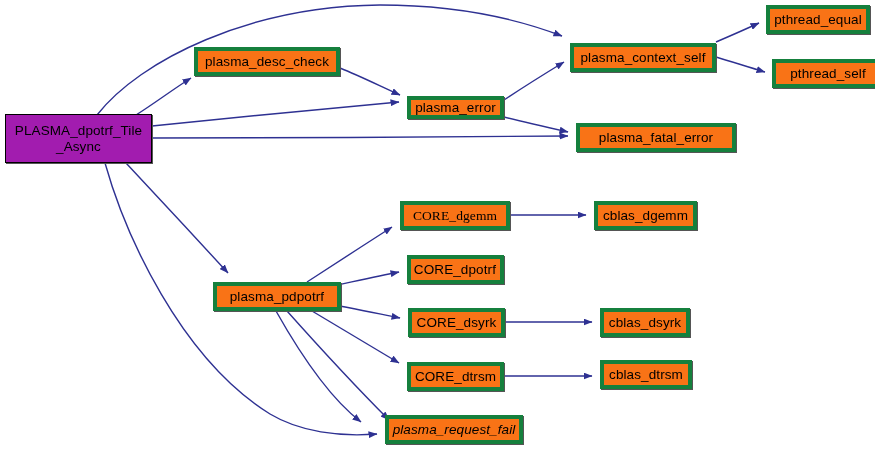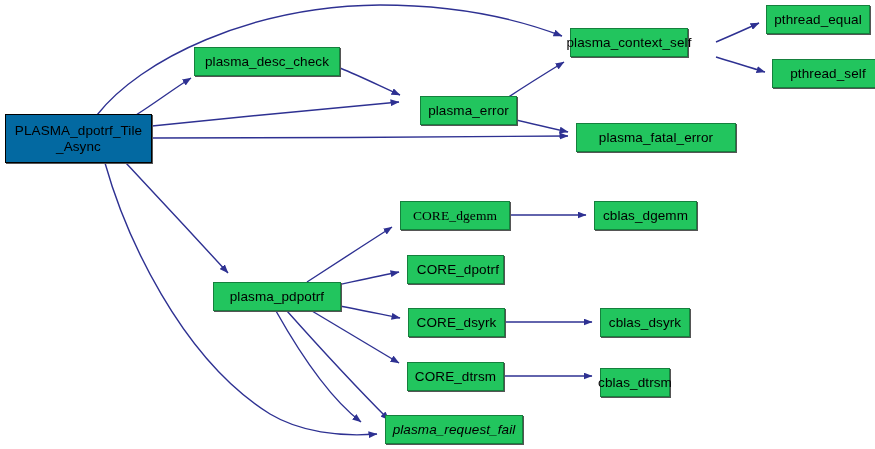--- a/index.html
+++ b/index.html
@@ -26,27 +26,27 @@
   .node {
     position: absolute;
     box-sizing: border-box;
     display: flex;
     align-items: center;
     justify-content: center;
     text-align: center;
     font-size: 13.5px;
     line-height: 1.18;
     color: #000000;
-    background: #22c55e;
-    border: 1px solid #15803d;
+    background: #f97316;
+    border: 4px solid #15803d;
     white-space: pre-line;
     letter-spacing: 0.1px;
   }
   .node.root {
-    background: #0369a1;
+    background: #a21caf;
     border: 1px solid #000000;
     box-shadow: 1px 1px 0 0 #555555;
   }
   .node.shadowed {
     box-shadow: 1px 1px 0 0 #555555;
   }
   .node-label {
     display: block;
     padding: 0 4px;
   }
@@ -83,29 +83,29 @@
         <path d="M 510,215 C 536,215 560,215 586,215" fill="none" stroke="#2e3192" stroke-width="1.4" marker-end="url(#arrowhead)"></path>
         <path d="M 505,322 C 533,322 562,322 592,322" fill="none" stroke="#2e3192" stroke-width="1.4" marker-end="url(#arrowhead)"></path>
         <path d="M 504,376 C 533,376 562,376 592,376" fill="none" stroke="#2e3192" stroke-width="1.4" marker-end="url(#arrowhead)"></path>
       </g>
   </svg>
 
   <div id="nodes-group">
       <div class="node root" style="left: 5px; top: 114px; width: 147px; height: 49px;"><span class="node-label">PLASMA_dpotrf_Tile
 _Async</span></div>
       <div class="node shadowed" style="left: 194px; top: 47px; width: 146px; height: 29px;"><span class="node-label">plasma_desc_check</span></div>
-      <div class="node shadowed" style="left: 420px; top: 96px; width: 97px; height: 29px;"><span class="node-label">plasma_error</span></div>
-      <div class="node shadowed" style="left: 570px; top: 28px; width: 118px; height: 29px;"><span class="node-label">plasma_context_self</span></div>
+      <div class="node shadowed" style="left: 407px; top: 96px; width: 97px; height: 23px;"><span class="node-label">plasma_error</span></div>
+      <div class="node shadowed" style="left: 570px; top: 43px; width: 146px; height: 29px;"><span class="node-label">plasma_context_self</span></div>
       <div class="node shadowed" style="left: 576px; top: 123px; width: 160px; height: 29px;"><span class="node-label">plasma_fatal_error</span></div>
       <div class="node shadowed" style="left: 766px; top: 5px; width: 104px; height: 29px;"><span class="node-label">pthread_equal</span></div>
       <div class="node shadowed" style="left: 772px; top: 59px; width: 112px; height: 29px; justify-content: center;"><span class="node-label">pthread_self</span></div>
       <div class="node shadowed" style="left: 213px; top: 282px; width: 128px; height: 29px;"><span class="node-label">plasma_pdpotrf</span></div>
       <div class="node shadowed" style="left: 400px; top: 201px; width: 110px; height: 29px; font-family: Liberation Serif, serif;"><span class="node-label">CORE_dgemm</span></div>
       <div class="node shadowed" style="left: 407px; top: 255px; width: 97px; height: 29px; justify-content: flex-end;"><span class="node-label">CORE_dpotrf</span></div>
       <div class="node shadowed" style="left: 408px; top: 308px; width: 97px; height: 29px; align-items: center;"><span class="node-label">CORE_dsyrk</span></div>
       <div class="node shadowed" style="left: 407px; top: 362px; width: 97px; height: 29px;"><span class="node-label">CORE_dtrsm</span></div>
       <div class="node shadowed" style="left: 385px; top: 415px; width: 138px; height: 29px; font-style: italic;"><span class="node-label">plasma_request_fail</span></div>
       <div class="node shadowed" style="left: 594px; top: 201px; width: 103px; height: 29px;"><span class="node-label">cblas_dgemm</span></div>
       <div class="node shadowed" style="left: 600px; top: 308px; width: 90px; height: 29px;"><span class="node-label">cblas_dsyrk</span></div>
-      <div class="node shadowed" style="left: 600px; top: 368px; width: 70px; height: 29px;"><span class="node-label">cblas_dtrsm</span></div>
+      <div class="node shadowed" style="left: 600px; top: 360px; width: 92px; height: 29px;"><span class="node-label">cblas_dtrsm</span></div>
     </div>
 
 </div>
 
 </body></html>

